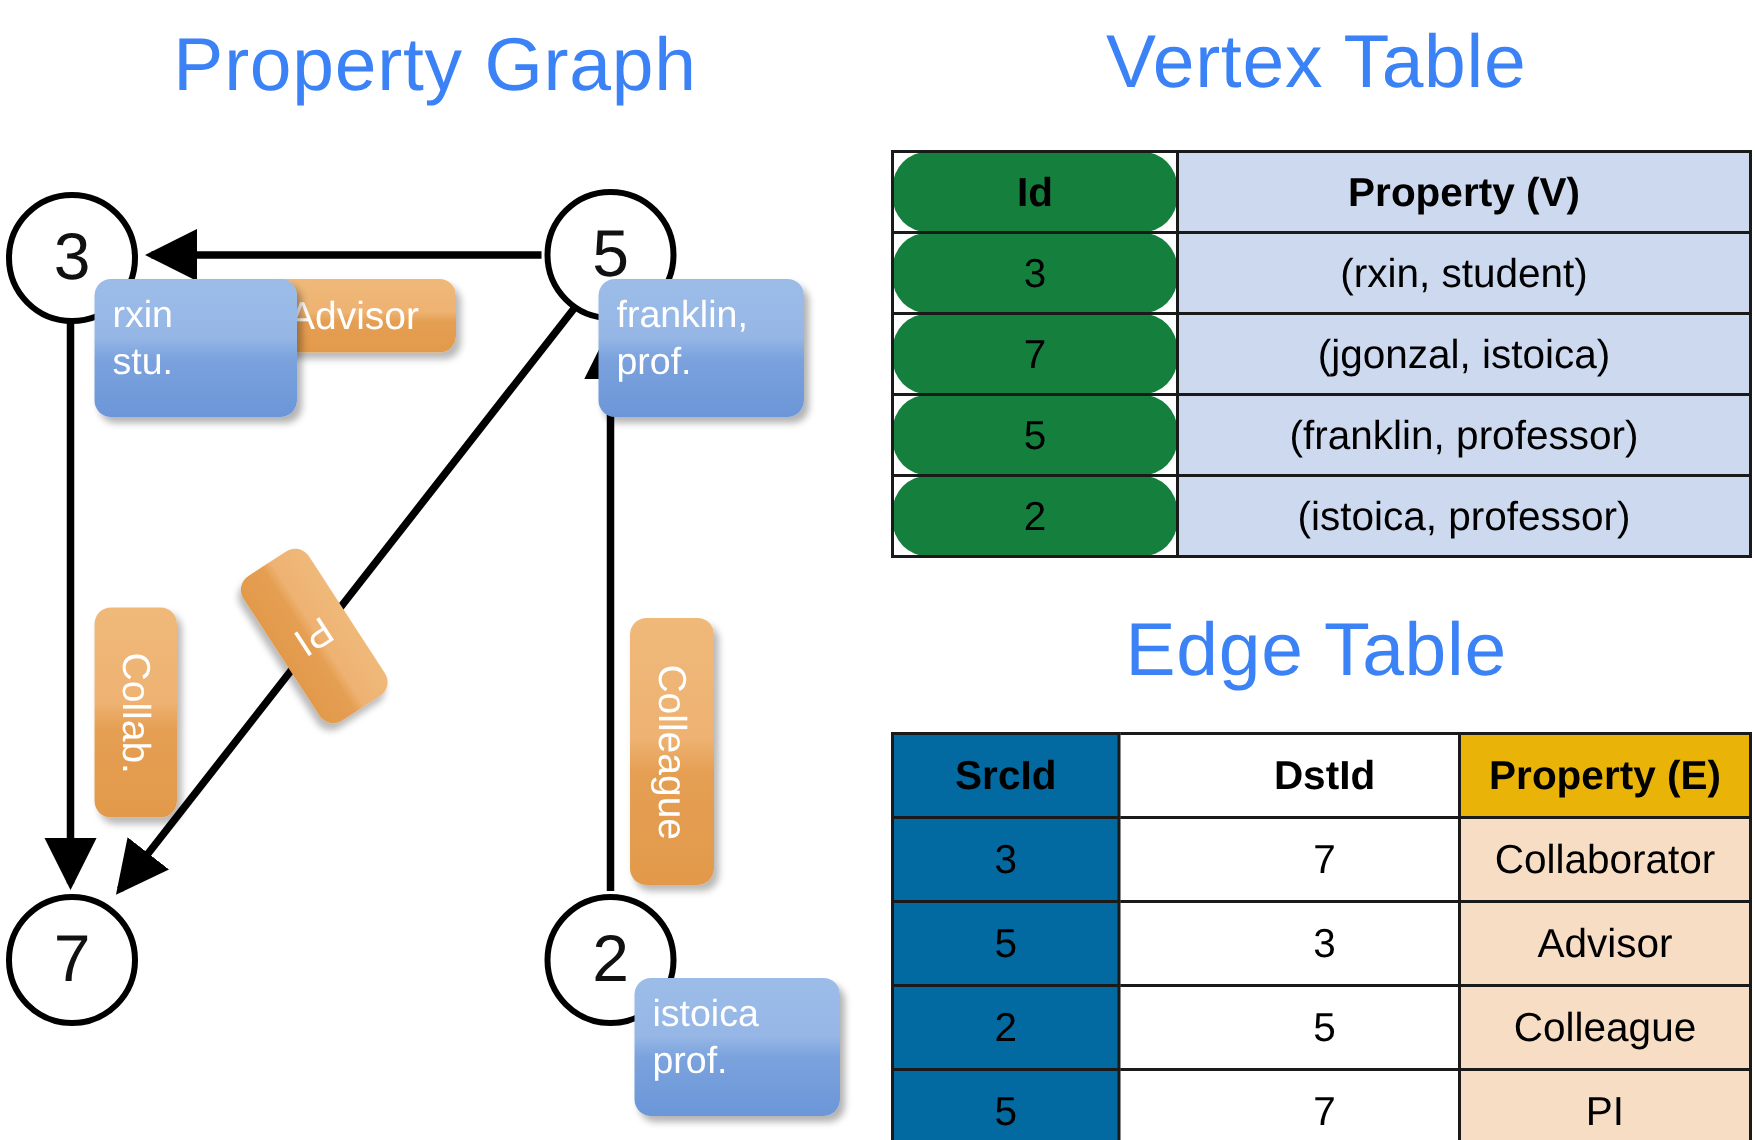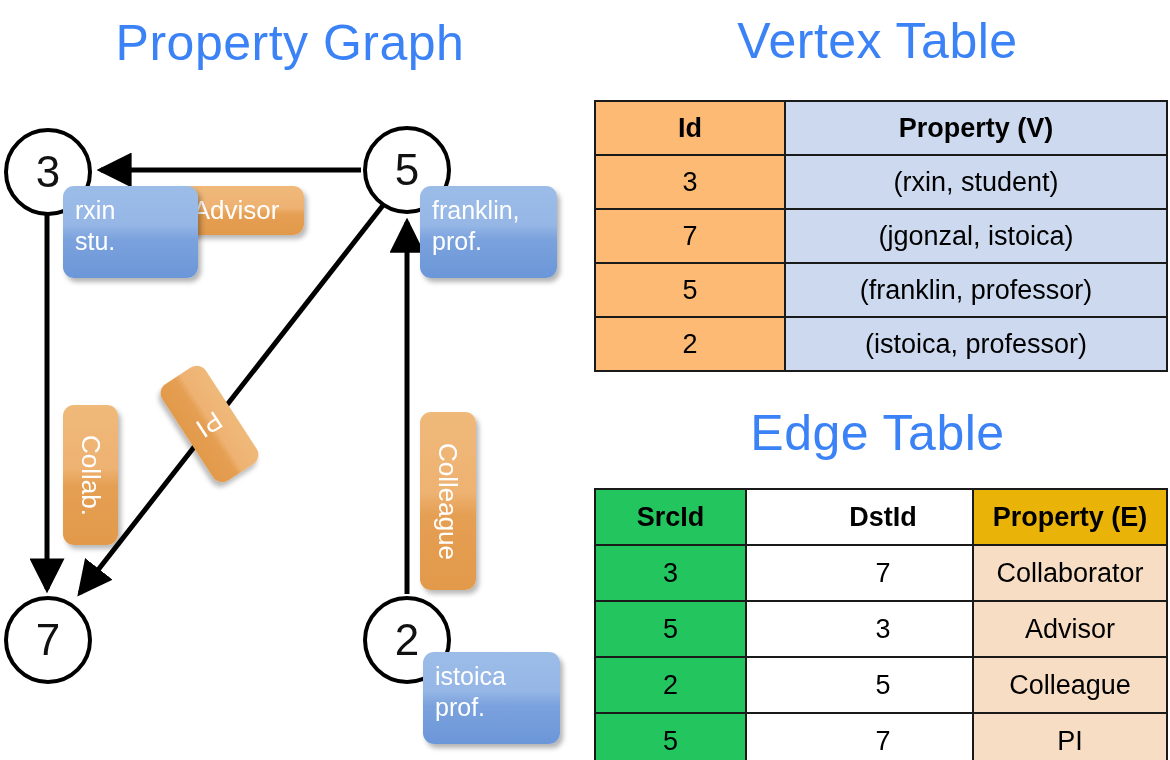--- a/index.html
+++ b/index.html
@@ -70,21 +70,21 @@
     color: #ffffff;
     font-size: 25px;
     font-weight: 300;
     line-height: 1.22;
     padding: 9px 16px 0 12px;
     box-sizing: border-box;
     z-index: 6;
     white-space: pre-line;
   }
   #prop-rxin      { left: 63px;  top: 106px; width: 135px; height: 92px; }
-  #prop-franklin  { left: 420px; top: 106px; width: 137px; height: 92px; }
+  #prop-franklin  { left: 399px; top: 106px; width: 137px; height: 92px; }
   #prop-jgonzal   { left: 63px;  top: 572px; width: 137px; height: 92px; }
   #prop-istoica   { left: 423px; top: 572px; width: 137px; height: 92px; }
 
   
   .edge-label {
     position: absolute;
     border-radius: 11px;
     background: linear-gradient(to bottom, #efb97a 0%, #eeb272 45%, #e59f53 58%, #e2994a 100%);
     box-shadow: 3px 4px 5px rgba(0,0,0,0.28);
     color: #ffffff;
@@ -137,28 +137,28 @@
   }
   table.data-table th {
     font-weight: bold;
     font-size: 27px;
   }
   table.data-table td { font-size: 27px; }
 
   
   #vertex-table { left: 594px; top: 100px; width: 574px; }
   #vertex-table th, #vertex-table td { height: 52px; }
-  #vertex-table .col-id   { width: 188px; background: #fdba74; }
+  #vertex-table .col-id   { width: 188px; background: #15803d; border-radius: 24px; }
   #vertex-table .col-prop { background: #ccd9ee; }
   #vertex-table th.col-prop { background: #ccd9ee; }
 
   
   #edge-table { left: 594px; top: 488px; width: 574px; }
   #edge-table th, #edge-table td { height: 54px; }
-  #edge-table .col-src  { width: 149px; background: #22c55e; }
+  #edge-table .col-src  { width: 149px; background: #0369a1; }
   #edge-table .col-dst  { width: 178px; background: #ffffff; padding-left: 47px; }
   #edge-table .col-prop { background: #f7ddc3; }
   #edge-table th.col-prop { background: #eab308; }
 </style>
 </head>
 <body>
 
 <div class="title" id="title-property-graph">Property Graph</div>
 <div class="title" id="title-vertex-table">Vertex Table</div>
 <div class="title" id="title-edge-table">Edge Table</div>

